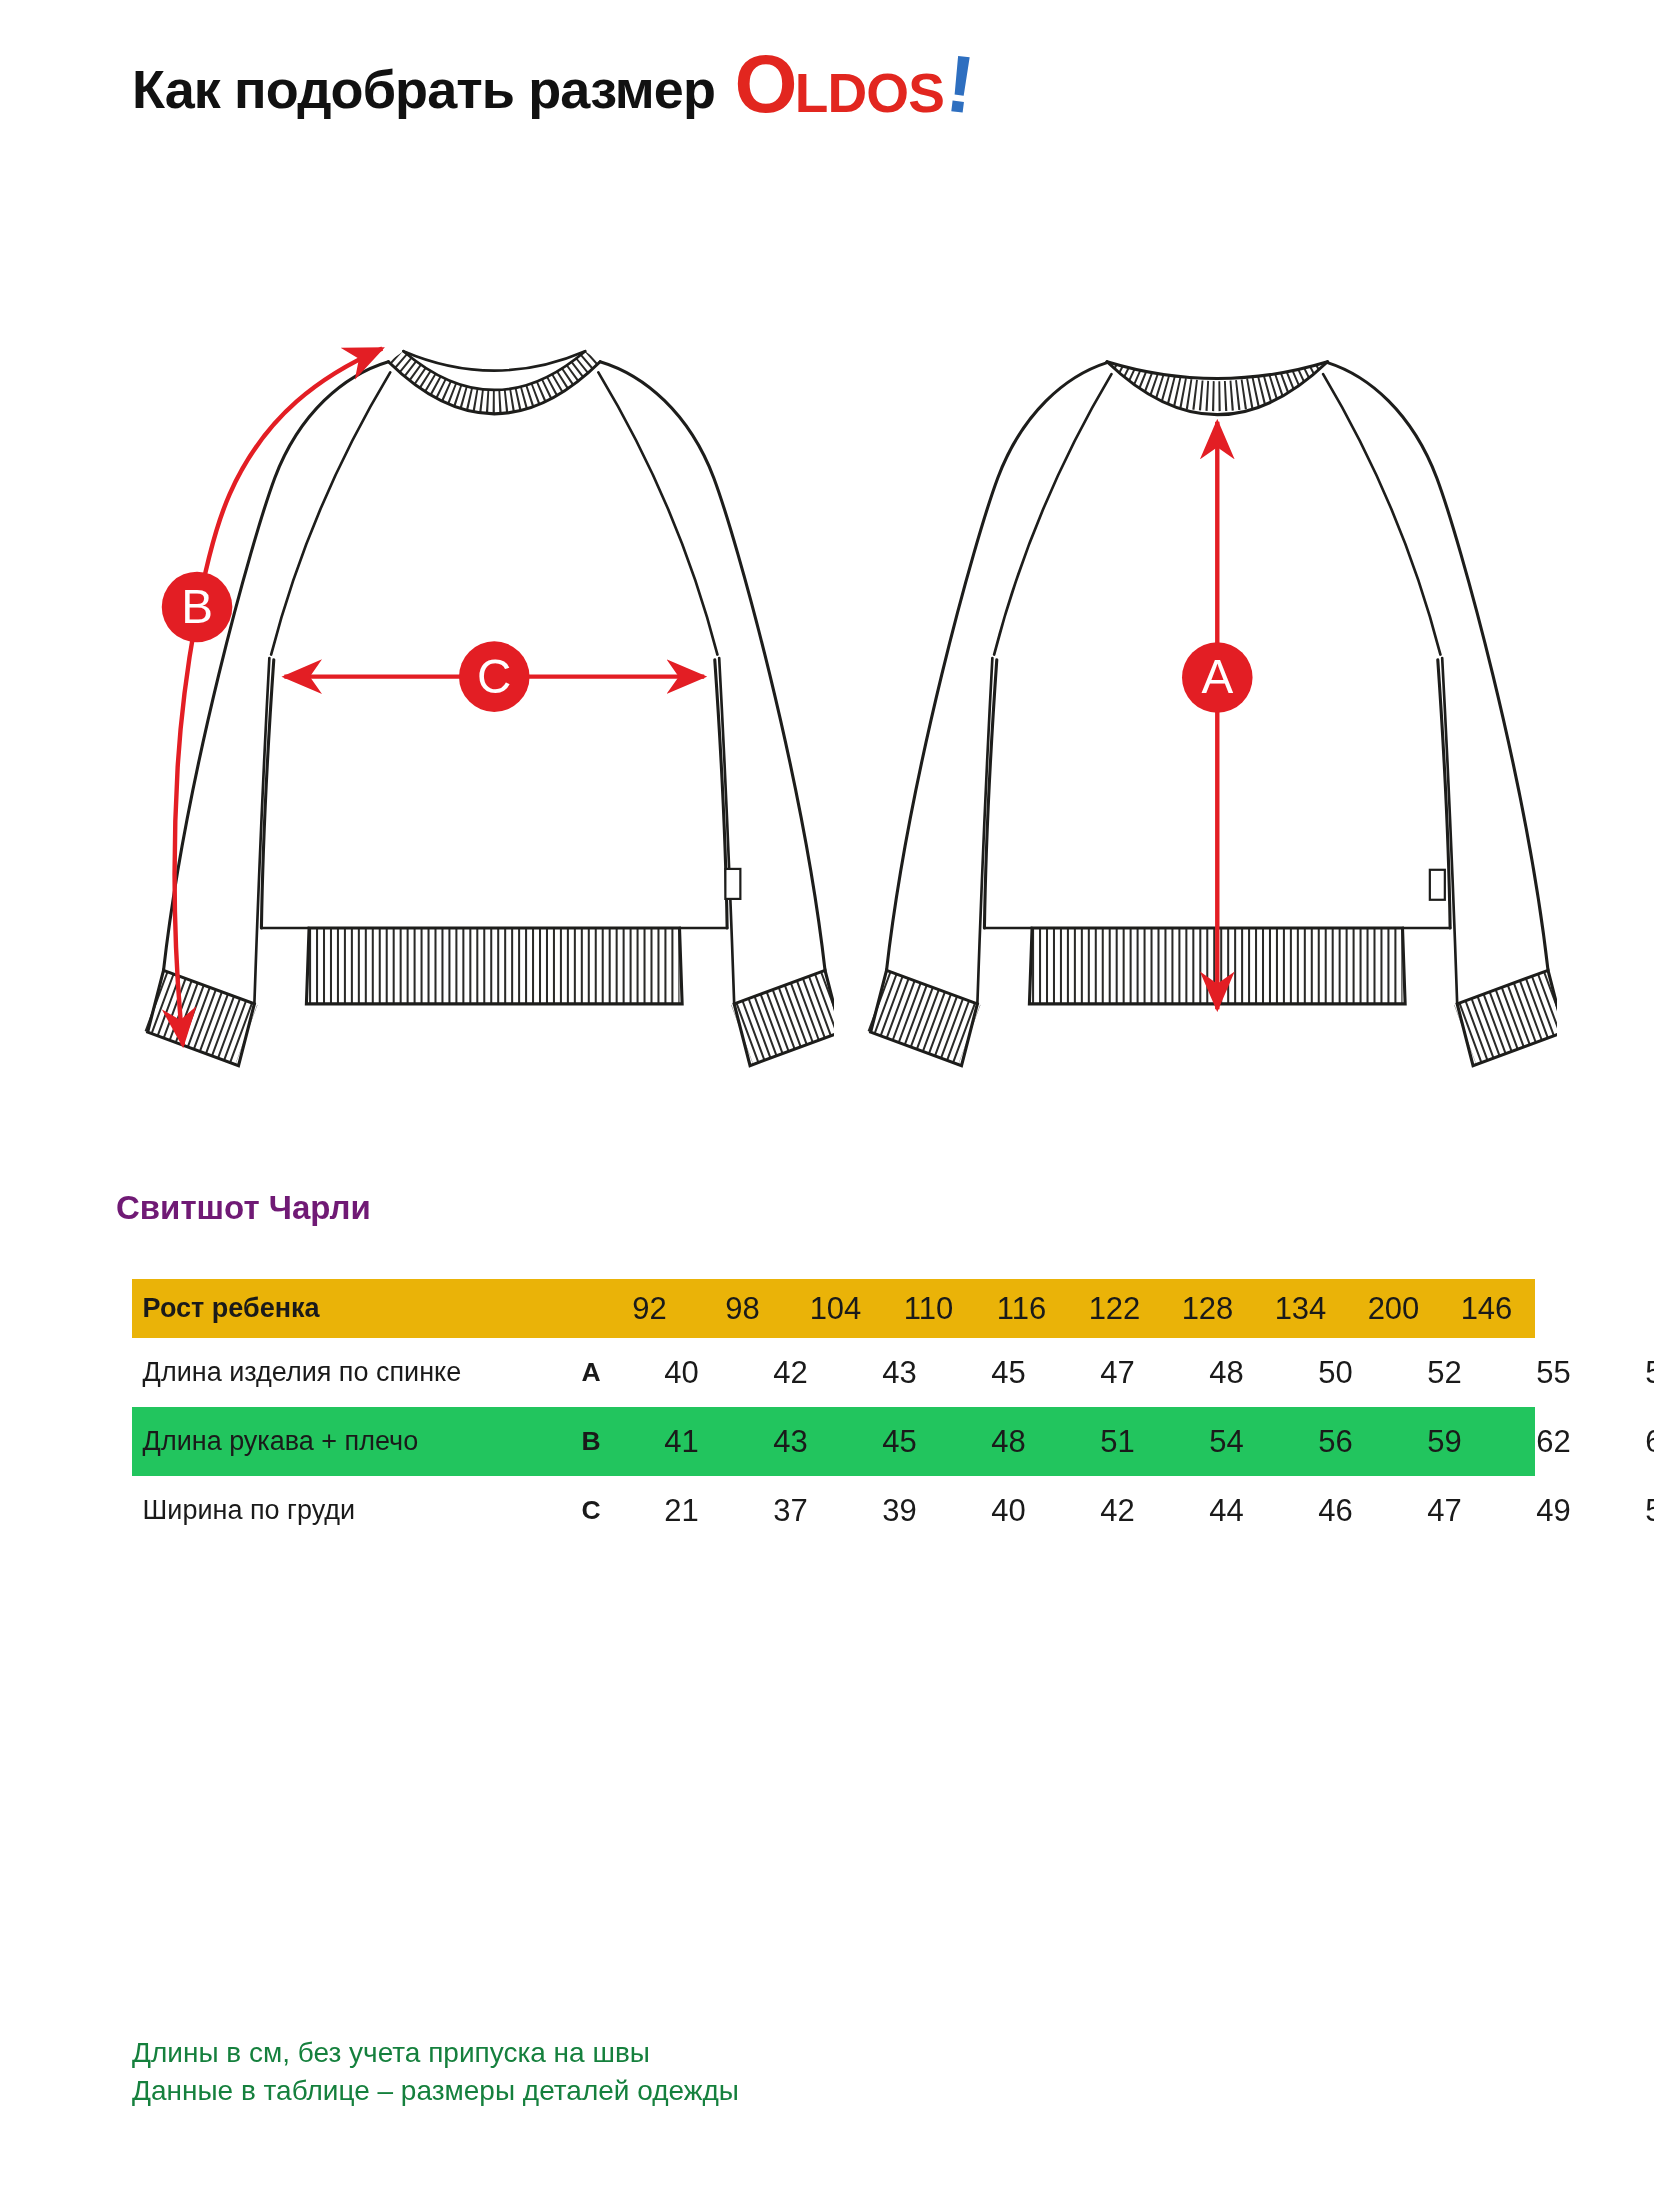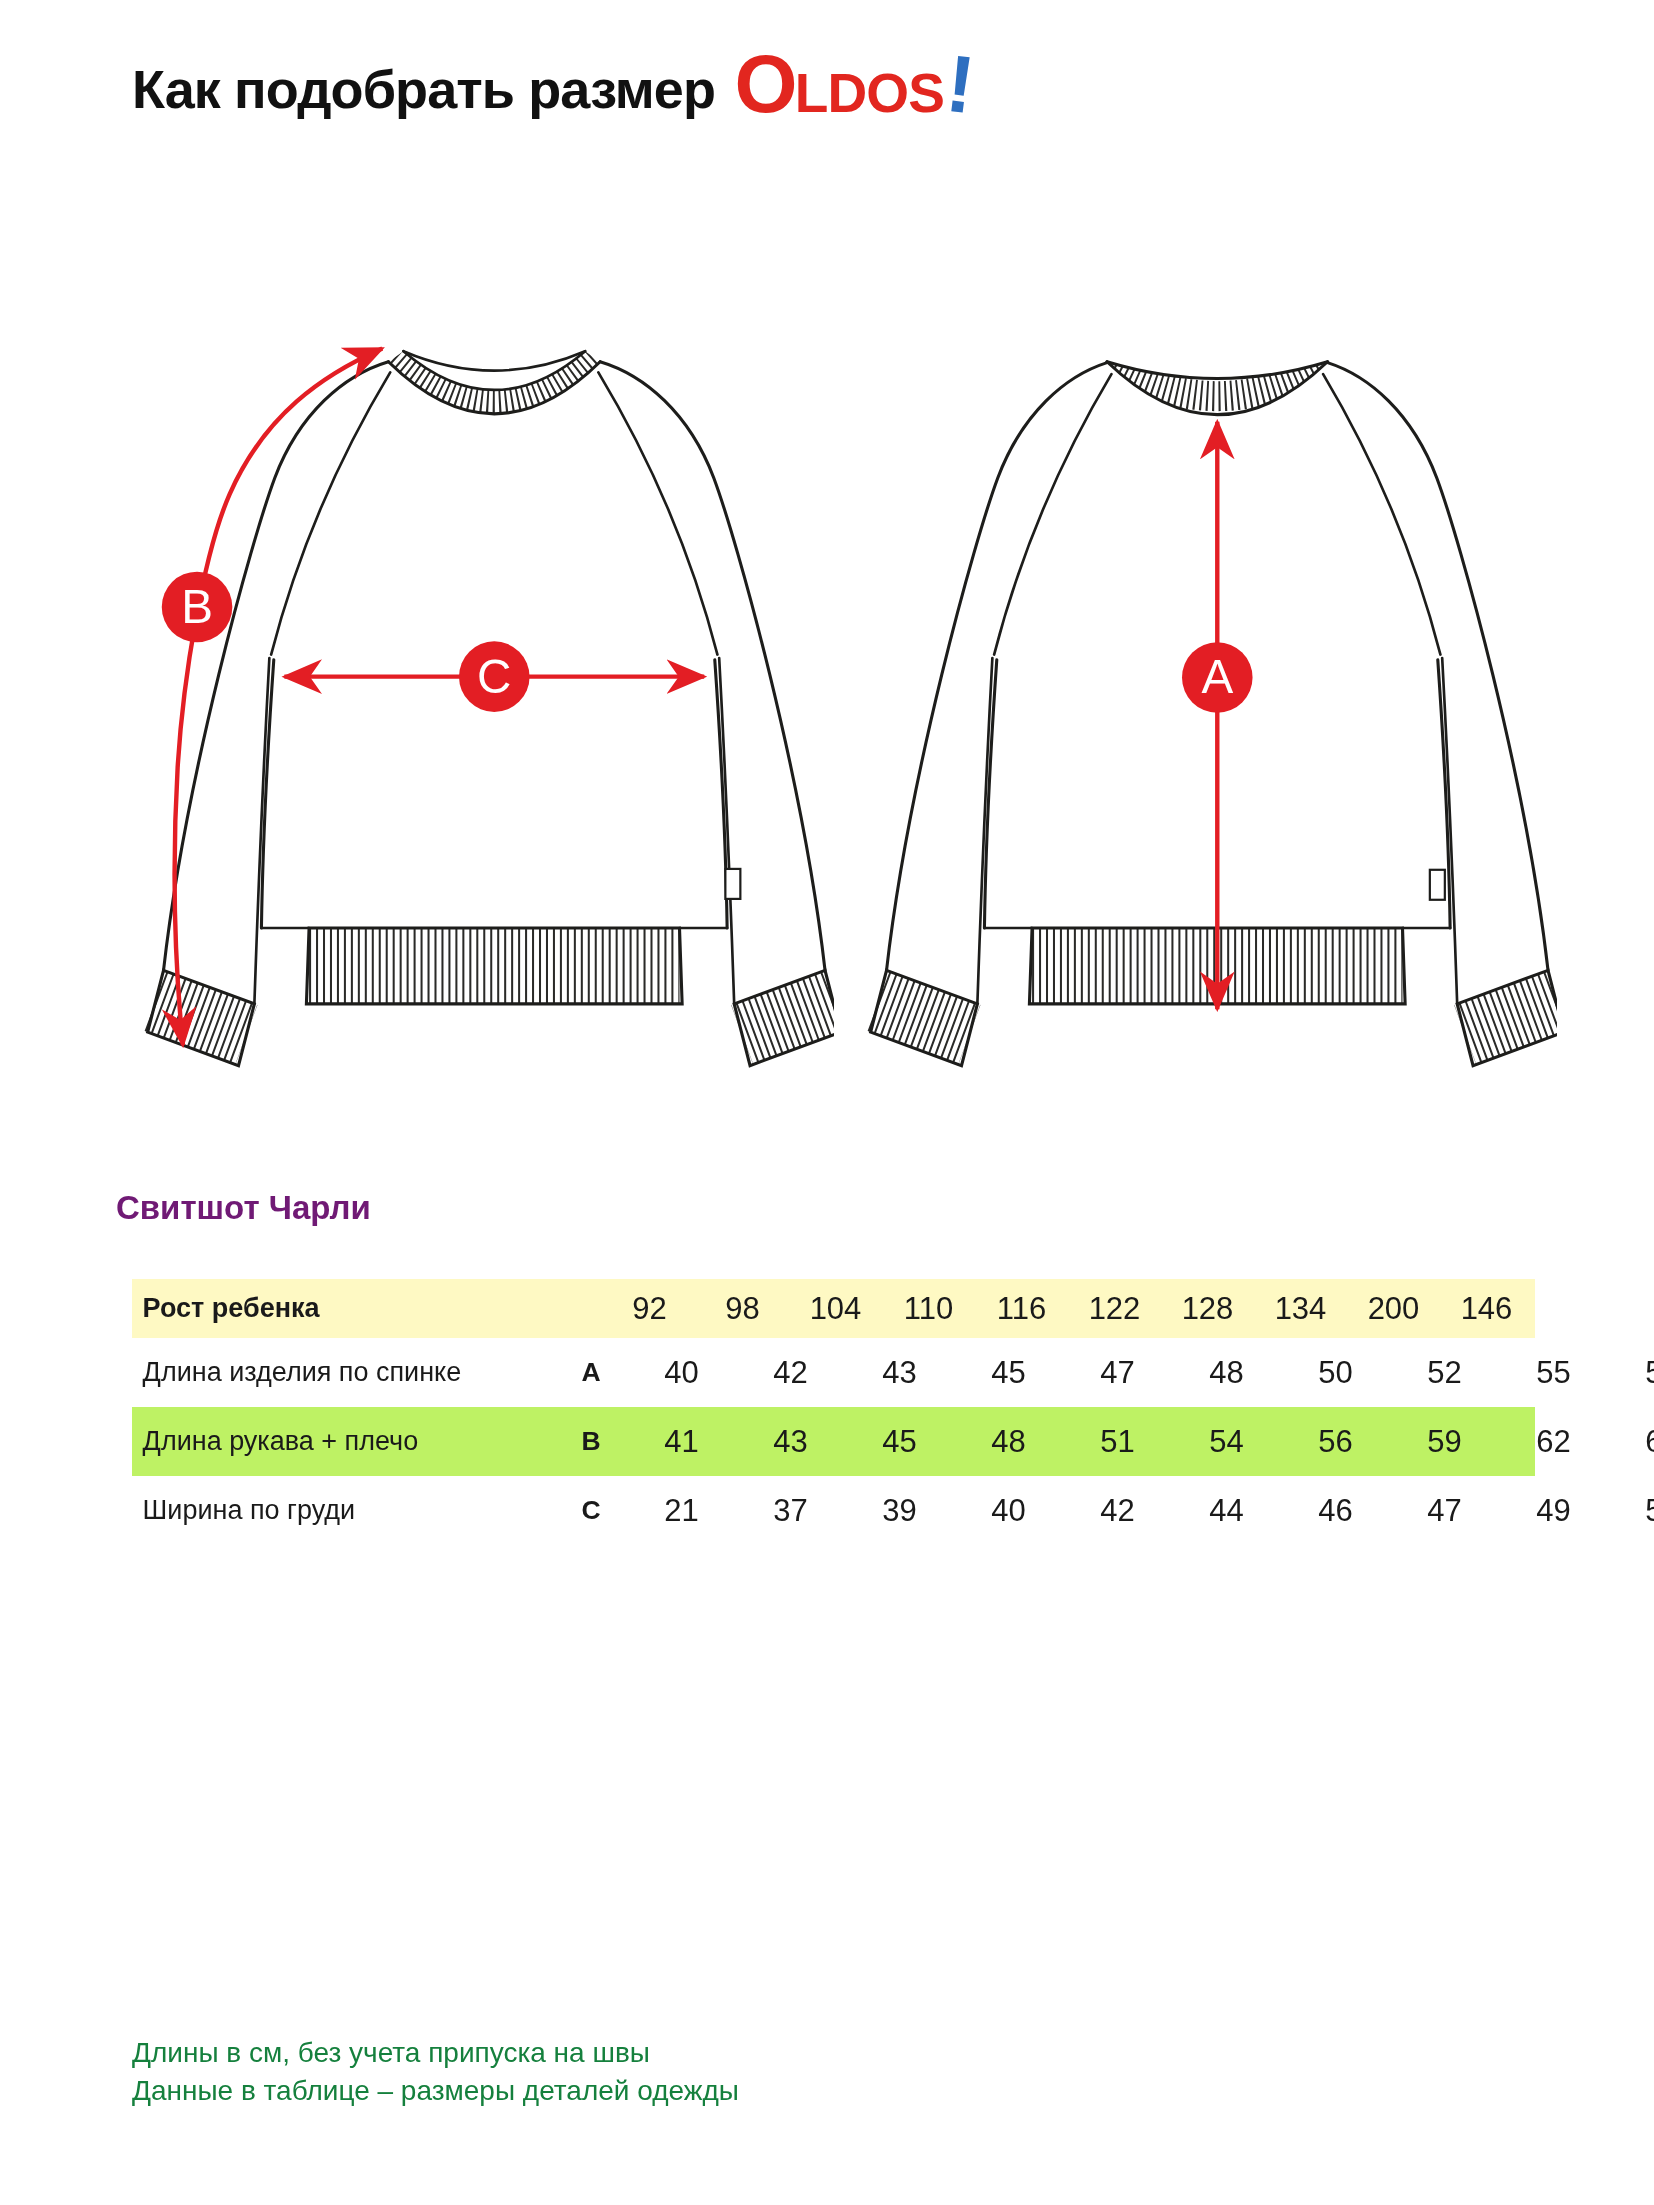--- a/index.html
+++ b/index.html
@@ -16,23 +16,23 @@
   
   .diagram{position:absolute;top:203px;width:750px;height:882px;}
   .diagram.front{left:84px;}
   .diagram.back{left:807px;}
 
   
   .product-name{position:absolute;left:116px;top:1189px;font-size:33px;font-weight:bold;color:#701a75;}
 
   .size-table{position:absolute;left:132px;top:1279px;width:1403px;font-size:31px;}
   .trow{display:grid;grid-template-columns:415px 56px repeat(10,93px);align-items:center;}
-  .trow.head{height:59px;background:#fef9c3;}
+  .trow.head{height:59px;background:#eab308;}
   .trow.data{height:69px;gap:16px;}
-  .trow.alt{background:#bef264;}
+  .trow.alt{background:#22c55e;}
   .tcell-label{padding-left:10.6px;font-size:27px;}
   .trow.head .tcell-label{font-weight:bold;font-size:27px;}
   .tcell-letter{font-weight:bold;font-size:26.5px;text-align:center;}
   .tcell-num{text-align:center;font-weight:normal;color:#1a1a1a;}
 
   
   .notes{position:absolute;left:132px;top:2034px;font-size:28px;line-height:38px;color:#15803d;}
 </style>
 </head>
 <body>

